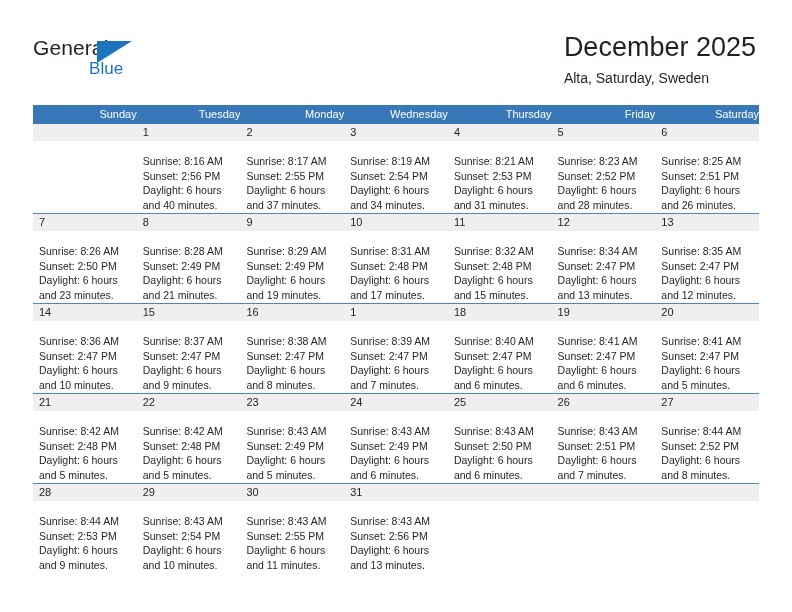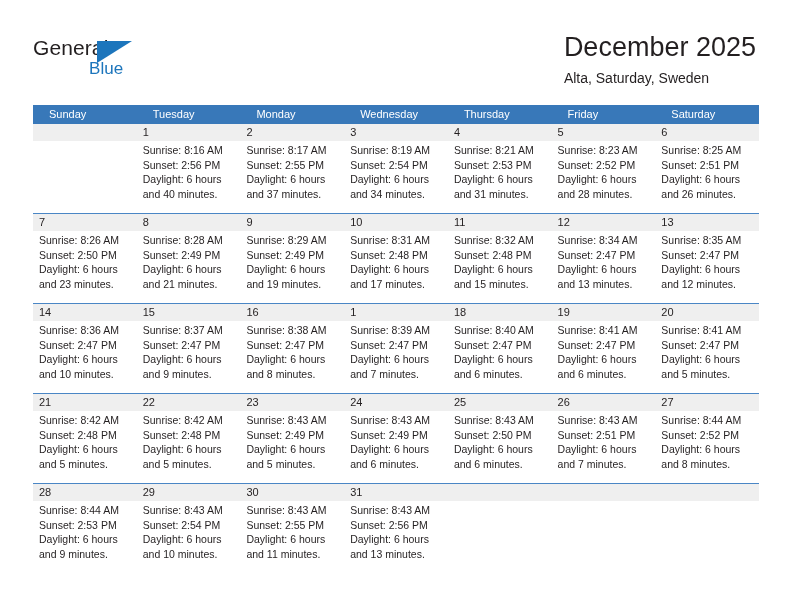--- a/index.html
+++ b/index.html
@@ -103,20 +103,21 @@
   }
   .weekday-cell {
     flex: 1 1 0;
     color: #ffffff;
     font-size: 11px;
     line-height: 19px;
     padding-left: 16px;
     box-sizing: border-box;
     white-space: nowrap;
     overflow: hidden;
+    text-align: right;
   }
 
   .week-row {
     display: flex;
     width: 100%;
     border-top: 1px solid #ffffff;
     box-sizing: border-box;
   }
   .week-row.first {
     border-top: none;
@@ -142,21 +143,21 @@
     line-height: 17px;
     padding-left: 6px;
     box-sizing: border-box;
     white-space: nowrap;
   }
   .day-cell.empty .day-number-band {
     background: #efefef;
   }
 
   .day-body {
-    padding: 2px 4px 0 6px;
+    padding: 13px 4px 0 6px;
     box-sizing: border-box;
   }
   .day-line {
     font-size: 10.5px;
     line-height: 14.6px;
     color: #231f20;
     white-space: nowrap;
   }
 </style>
 </head>

